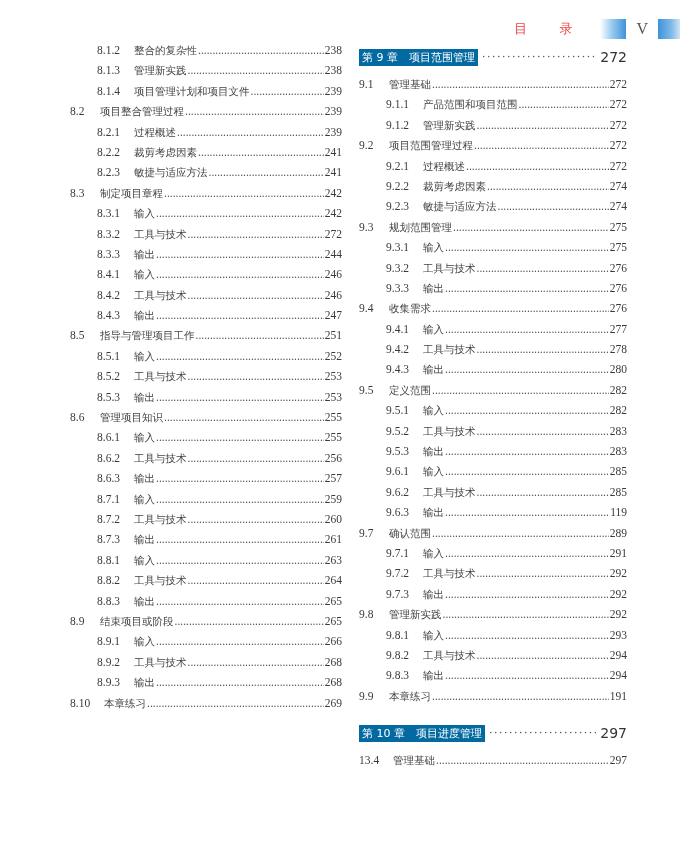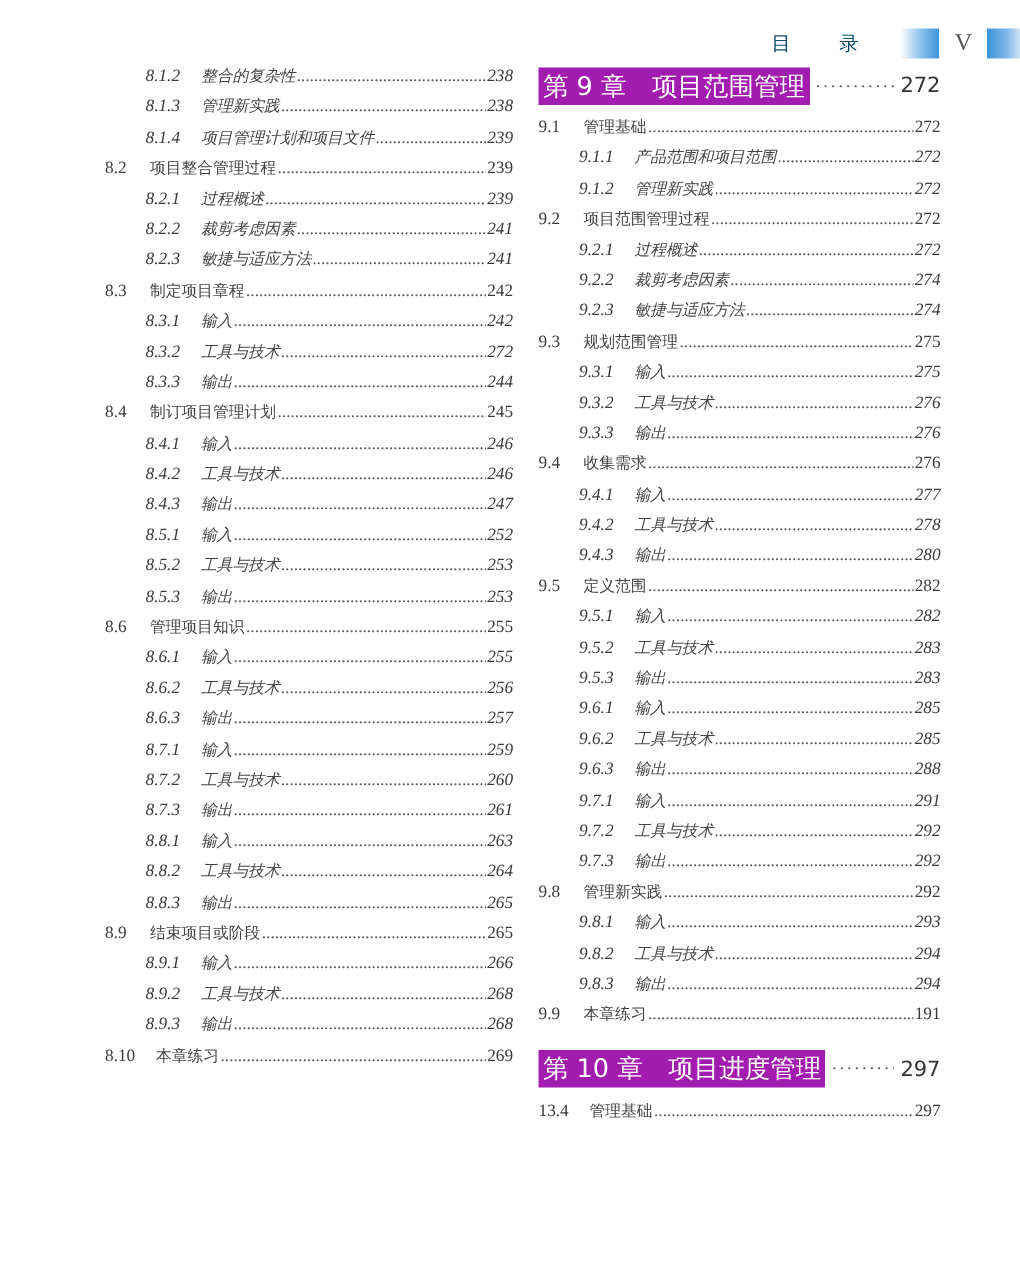--- a/index.html
+++ b/index.html
@@ -1,42 +1,42 @@
 <!DOCTYPE html>
 <html><head>
 <meta charset="utf-8">
 <style>
   html, body { margin: 0; padding: 0; }
   body {
     width: 680px; height: 858px; background: #ffffff; position: relative; overflow: hidden;
     font-family: "DejaVu Serif", "Liberation Serif", serif; color: #3a3a3a;
   }
   .header { position: absolute; top: 18px; right: 0; height: 22px; display: flex; align-items: center; }
-  .header-title { font-family: "DejaVu Sans", sans-serif; color: #0c4a6e; font-size: 13px; letter-spacing: 14px; margin-right: 14px; }
+  .header-title { font-family: "DejaVu Sans", sans-serif; color: #ef4444; font-size: 13px; letter-spacing: 14px; margin-right: 14px; }
   .grad-block { width: 26px; height: 20px; background: linear-gradient(90deg, #ffffff 0%, #9ccbef 45%, #3d93dc 100%); }
   .grad-block.right { width: 22px; background: linear-gradient(90deg, #3d93dc 0%, #7fb8e8 60%, #cfe4f6 100%); }
   .page-num { font-family: "Liberation Serif", serif; color: #555; font-size: 16px; margin: 0 10px; }
 
   .col { position: absolute; top: 44px; width: 272px; }
   .col.left { left: 70px; }
   .col.right { left: 359px; width: 268px; }
 
   .row { display: flex; align-items: baseline; height: 20.4px; font-size: 11.5px; white-space: nowrap; }
   .row .num { font-family: "Liberation Serif", serif; }
   .row.l2 .num { width: 30px; padding-left: 0; }
-  .row.l3 { padding-left: 27px; font-style: italic; }
+  .row.l3 { padding-left: 27px; }
   .row.l3 .num { width: 37px; }
   .row .title { font-family: "DejaVu Sans", sans-serif; font-size: 10.5px; color: #444; }
   .row .dots { flex: 1; overflow: hidden; margin: 0 1px; color: #555; letter-spacing: 0px; font-family: "Liberation Serif", serif; }
   .row .dots::after { content: "................................................................................................................................"; }
   .row .page { font-family: "Liberation Serif", serif; }
   .row.l2 .num.wide { width: 34px; }
 
   .chapter { display: flex; align-items: center; height: 22px; margin: 2px 0 10px 0; }
-  .chapter .chap-label { background: #a21caf; color: #ffffff; font-family: "DejaVu Sans", sans-serif; font-size: 17px; padding: 1px 3px; }
+  .chapter .chap-label { background: #0369a1; color: #ffffff; font-family: "DejaVu Sans", sans-serif; font-size: 11px; padding: 1px 3px; }
   .chapter .chap-dots { flex: 1; overflow: hidden; white-space: nowrap; color: #555; margin: 0 4px; font-size: 11px; }
   .chapter .chap-dots::after { content: "· · · · · · · · · · · · · · · · · · · · · · · · · · · · · · · · ·"; letter-spacing: -1px; }
   .chapter .chap-page { font-family: "DejaVu Sans", sans-serif; font-size: 14px; color: #333; }
   .spacer { height: 12px; }
   .chapter.ch10 { margin-top: 0; }
 </style>
 </head>
 <body>
 
 <div class="header">
@@ -106,43 +106,43 @@
       <span class="title">工具与技术</span>
       <span class="dots"></span>
       <span class="page">272</span>
     </div>
     <div class="row l3">
       <span class="num">8.3.3</span>
       <span class="title">输出</span>
       <span class="dots"></span>
       <span class="page">244</span>
     </div>
-    <div class="row l2">
-      <span class="num">8.4</span>
-      <span class="title">制订项目管理计划</span>
-      <span class="dots"></span>
-      <span class="page">245</span>
-    </div>
     <div class="row l3">
       <span class="num">8.4.1</span>
       <span class="title">输入</span>
       <span class="dots"></span>
       <span class="page">246</span>
     </div>
     <div class="row l3">
       <span class="num">8.4.2</span>
       <span class="title">工具与技术</span>
       <span class="dots"></span>
       <span class="page">246</span>
     </div>
     <div class="row l3">
       <span class="num">8.4.3</span>
       <span class="title">输出</span>
       <span class="dots"></span>
       <span class="page">247</span>
+    </div>
+    <div class="row l2">
+      <span class="num">8.5</span>
+      <span class="title">指导与管理项目工作</span>
+      <span class="dots"></span>
+      <span class="page">251</span>
     </div>
     <div class="row l3">
       <span class="num">8.5.1</span>
       <span class="title">输入</span>
       <span class="dots"></span>
       <span class="page">252</span>
     </div>
     <div class="row l3">
       <span class="num">8.5.2</span>
       <span class="title">工具与技术</span>
@@ -377,21 +377,27 @@
       <div class="row l3">
         <span class="num">9.6.2</span>
         <span class="title">工具与技术</span>
         <span class="dots"></span>
         <span class="page">285</span>
       </div>
       <div class="row l3">
         <span class="num">9.6.3</span>
         <span class="title">输出</span>
         <span class="dots"></span>
-        <span class="page">288</span>
+        <span class="page">119</span>
+      </div>
+      <div class="row l2">
+        <span class="num">9.7</span>
+        <span class="title">确认范围</span>
+        <span class="dots"></span>
+        <span class="page">289</span>
       </div>
       <div class="row l3">
         <span class="num">9.7.1</span>
         <span class="title">输入</span>
         <span class="dots"></span>
         <span class="page">291</span>
       </div>
       <div class="row l3">
         <span class="num">9.7.2</span>
         <span class="title">工具与技术</span>

